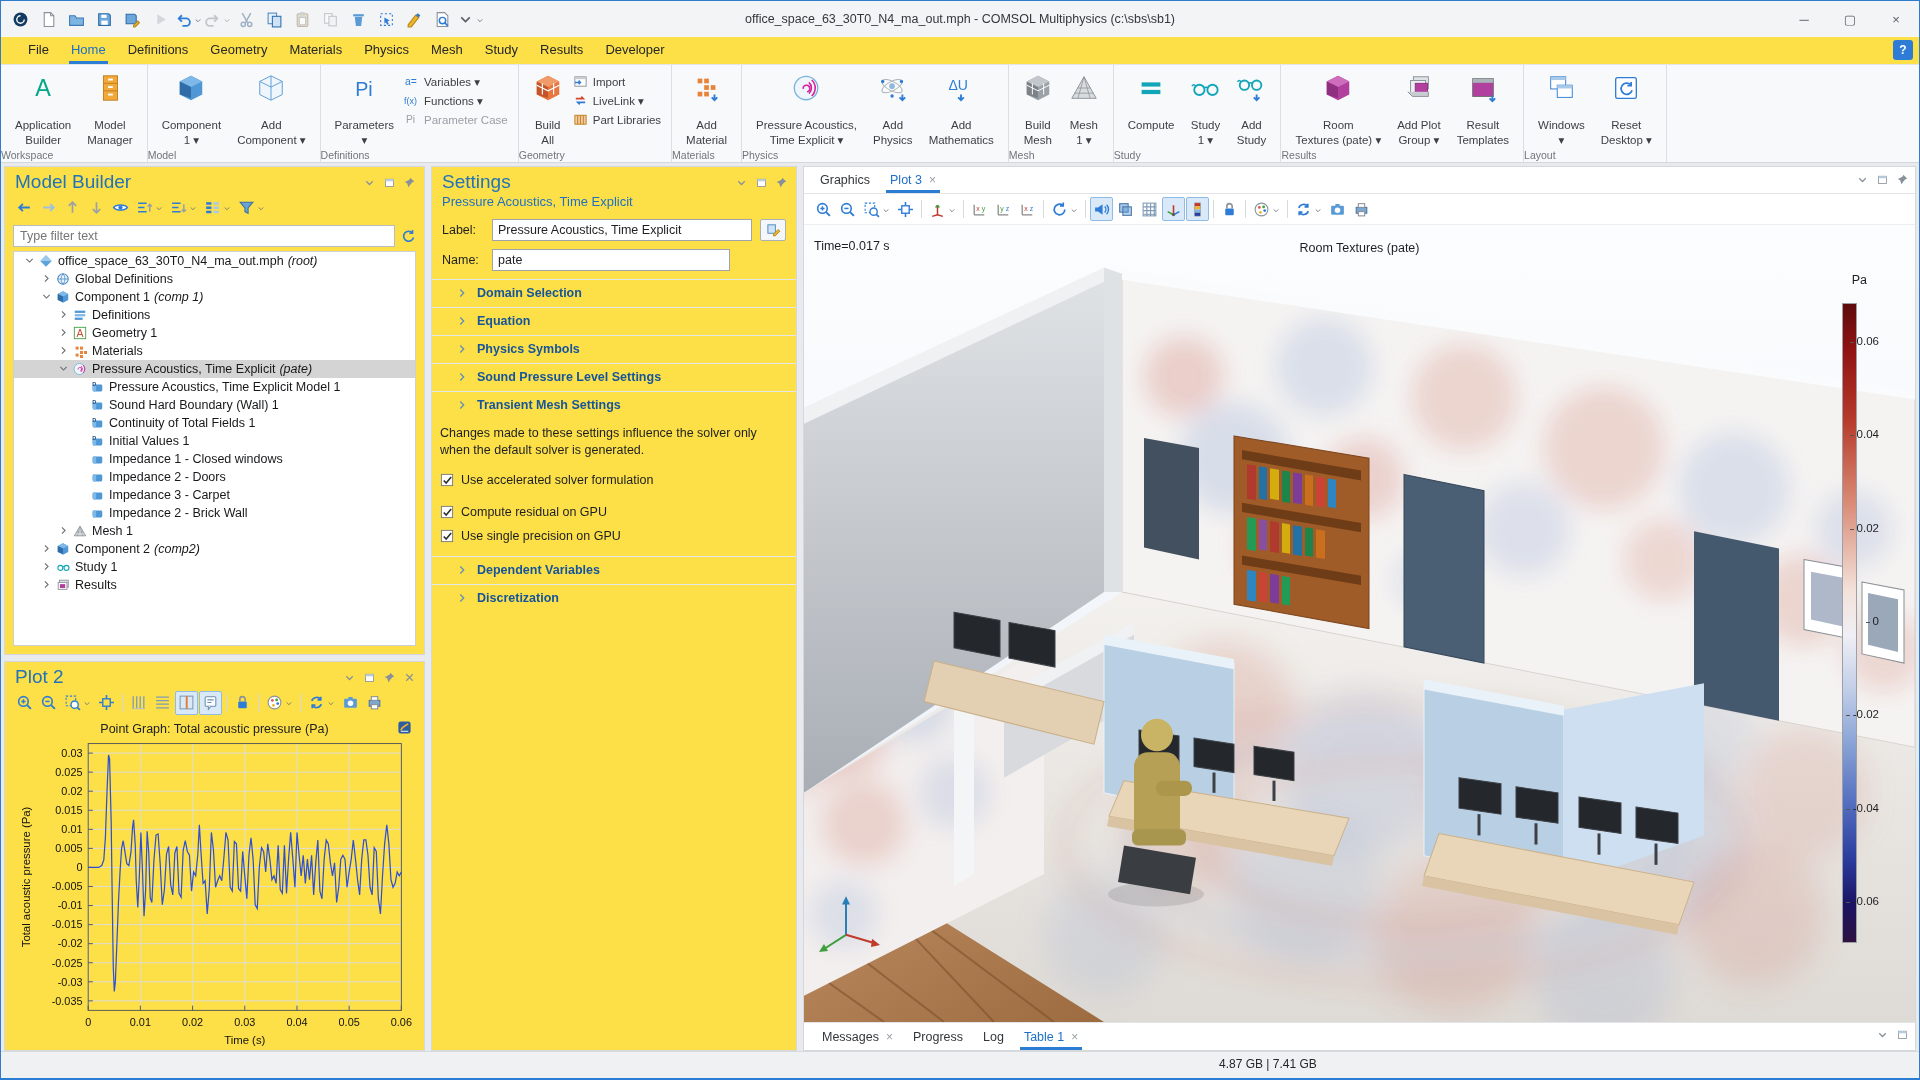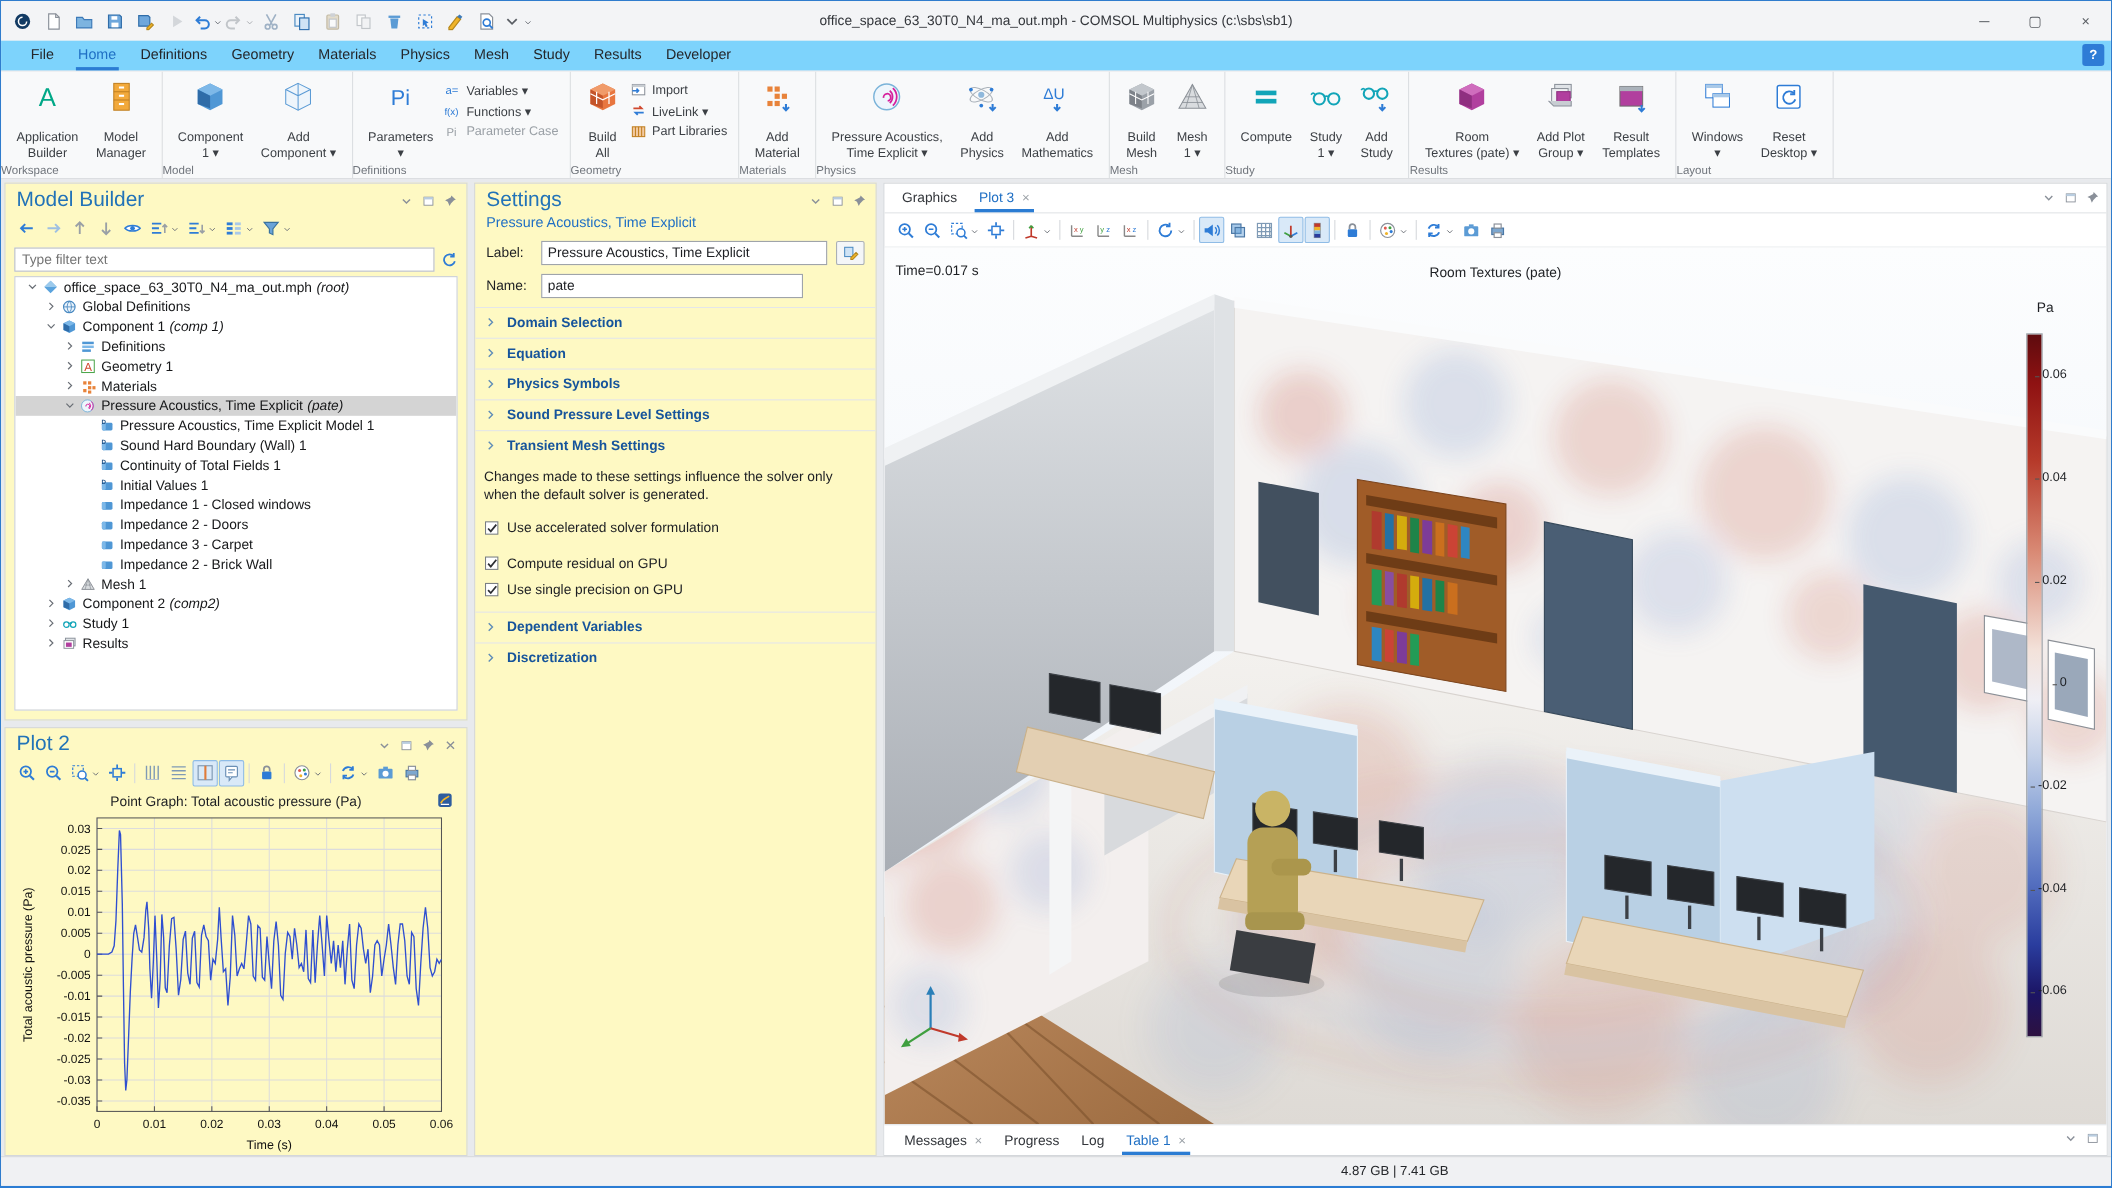--- a/index.html
+++ b/index.html
@@ -10,40 +10,40 @@
   
   .titlebar { height:36px; display:flex; align-items:center; background:#f3f4f6; position:relative; padding-left:6px; flex:none; }
   .qat { display:flex; align-items:center; gap:2px; }
   .qbtn { height:26px; min-width:26px; border:none; background:transparent; display:flex; align-items:center; justify-content:center; border-radius:3px; cursor:default; }
   .qbtn.dis { opacity:.55; }
   .win-title { position:absolute; left:0; right:0; text-align:center; font-size:12.5px; color:#33363b; pointer-events:none; }
   .win-controls { margin-left:auto; display:flex; height:36px; }
   .wc { width:46px; display:flex; align-items:center; justify-content:center; color:#5a5e64; font-size:13px; }
 
   
-  .menubar { height:27px; display:flex; align-items:stretch; padding-left:16px; background:#7dd3fc; position:relative; flex:none; }
+  .menubar { height:27px; display:flex; align-items:stretch; padding-left:16px; background:#fde047; position:relative; flex:none; }
   .mitem { padding:5px 11px 4px; font-size:13px; color:#24262a; position:relative; cursor:default; }
   .mitem.active { color:#1f6fc4; }
   .mitem.active::after { content:""; position:absolute; left:9px; right:9px; bottom:0; height:3px; background:#2b7cd3; }
   .helpbtn { position:absolute; right:6px; top:3px; width:20px; height:20px; background:#2e7cd6; color:#fff; border-radius:3px; display:flex; align-items:center; justify-content:center; font-size:12px; font-weight:bold; }
 
   
   .ribbon { height:99px; background:#f8f9fa; border-top:1px solid #e3e5e8; border-bottom:1px solid #d5d8db; display:flex; align-items:stretch; overflow:hidden; flex:none; }
   .rgroup { display:flex; align-items:flex-start; padding:5px 6px 15px; position:relative; border-right:1px solid #dcdfe2; }
   .glabel { position:absolute; bottom:1px; left:0; right:0; font-size:10.5px; color:#70757c; white-space:nowrap; }
   .rbig { display:flex; flex-direction:column; align-items:center; padding:3px 8px; gap:3px; border-radius:3px; border:none; background:transparent; cursor:default; }
   .rbig .rlbl { font-size:11.5px; color:#3b3f44; line-height:1.3; text-align:center; white-space:nowrap;margin-top:12px; }
   .rsmallcol { display:flex; flex-direction:column; justify-content:flex-start; gap:4px; padding:4px 4px 0 2px; }
   .rsmall { display:flex; align-items:center; gap:5px; font-size:11.5px; color:#3b3f44; border:none; background:transparent; cursor:default; white-space:nowrap; }
   .rsmall.dis { color:#9aa0a6; }
 
   
   .main { flex:1; display:flex; gap:6px; background:#e8eaed; padding:3px 3px 0 3px; min-height:0; }
   .leftcol { width:421px; display:flex; flex-direction:column; gap:6px; flex:none; min-height:0; }
-  .panel { background:#fef9c3; border:1px solid #d4d7db; display:flex; flex-direction:column; overflow:hidden; }
+  .panel { background:#fde047; border:1px solid #d4d7db; display:flex; flex-direction:column; overflow:hidden; }
   .phead { display:flex; align-items:flex-start; padding:5px 8px 0 10px; flex:none; }
   .ptitle { font-size:19px; color:#2273b8; font-weight:400; line-height:1.1; }
   .pbtns { margin-left:auto; display:flex; gap:7px; align-items:center; padding-top:4px; }
   .pbtn { border:none; background:none; display:flex; cursor:default; }
 
   .ptoolbar { display:flex; align-items:center; gap:1px; padding:3px 6px 3px 8px; flex:none; }
   .tb { height:24px; min-width:22px; border:1px solid transparent; background:transparent; display:flex; align-items:center; justify-content:center; border-radius:2px; cursor:default; padding:0 2px; }
   .tb.on { background:#d9e9f8; border:1px solid #8fbce6; }
   .sep { width:1px; height:18px; background:#d6d9dd; margin:0 3px; }
 
@@ -63,21 +63,21 @@
   .chartwrap { flex:1; position:relative; }
 
   
   .settings { width:366px; flex:none; min-height:0; }
   .ssub { font-size:13px; color:#1f6fc4; padding:1px 10px 6px; }
   .frow { display:flex; align-items:center; gap:8px; margin:4px 10px; }
   .flabel { width:42px; font-size:12.5px; flex:none; }
   .fld { height:22px; border:1px solid #9fa4aa; font-size:12.5px; padding:0 5px; font-family:"Liberation Sans",sans-serif; color:#1d1f23; }
   .renbtn { width:26px; height:22px; border:1px solid #aab0b6; background:#f4f6f8; display:flex; align-items:center; justify-content:center; border-radius:2px; }
   .sections { margin-top:4px; overflow:hidden; }
-  .sechead { display:flex; align-items:center; gap:9px; height:28px; border-top:1px solid #e4e6e9; color:#16549b; font-weight:bold; font-size:12.5px; padding-left:8px; cursor:default; }
+  .sechead { display:flex; align-items:center; gap:9px; height:28px; border-top:1px solid #e4e6e9; color:#16549b; font-weight:bold; font-size:12.5px; padding-left:24px; cursor:default; }
   .note { font-size:12.5px; color:#1d1f23; padding:6px 12px 8px 8px; line-height:1.4; }
   .cbrow { display:flex; align-items:center; gap:7px; min-height:24px; padding-left:8px; font-size:12.5px; cursor:default; }
   .cbspacer { height:8px; }
 
   
   .rightcol { flex:1; display:flex; flex-direction:column; gap:0; min-width:0; }
   .gpanel { background:#fff; border:1px solid #d4d7db; flex:1; display:flex; flex-direction:column; min-height:0; }
   .gtabs { display:flex; align-items:stretch; padding-left:6px; border-bottom:1px solid #e2e4e7; height:27px; flex:none; position:relative; }
   .gtab { display:flex; align-items:center; gap:7px; padding:0 10px; font-size:12.5px; color:#33363b; position:relative; cursor:default; }
   .gtab.active { color:#1f6fc4; }

